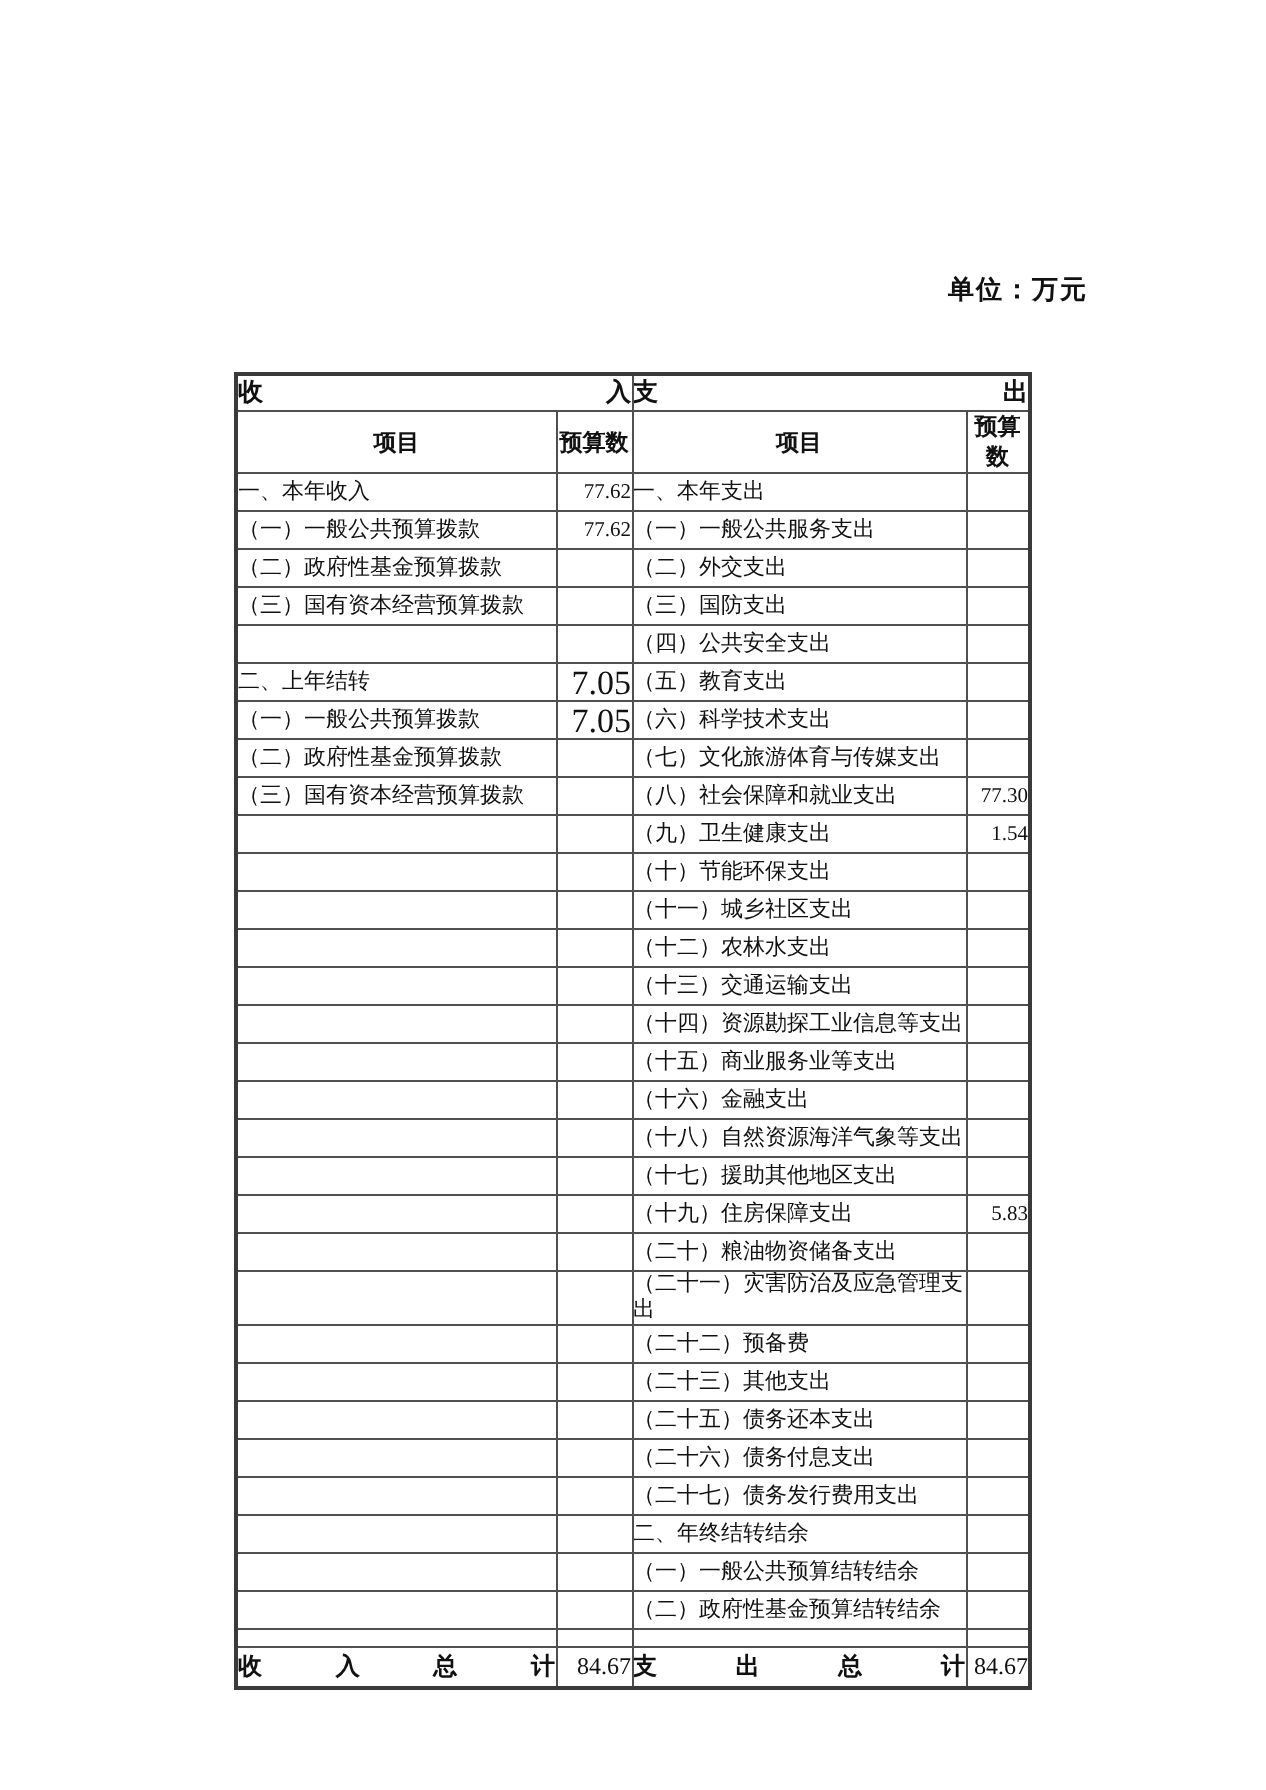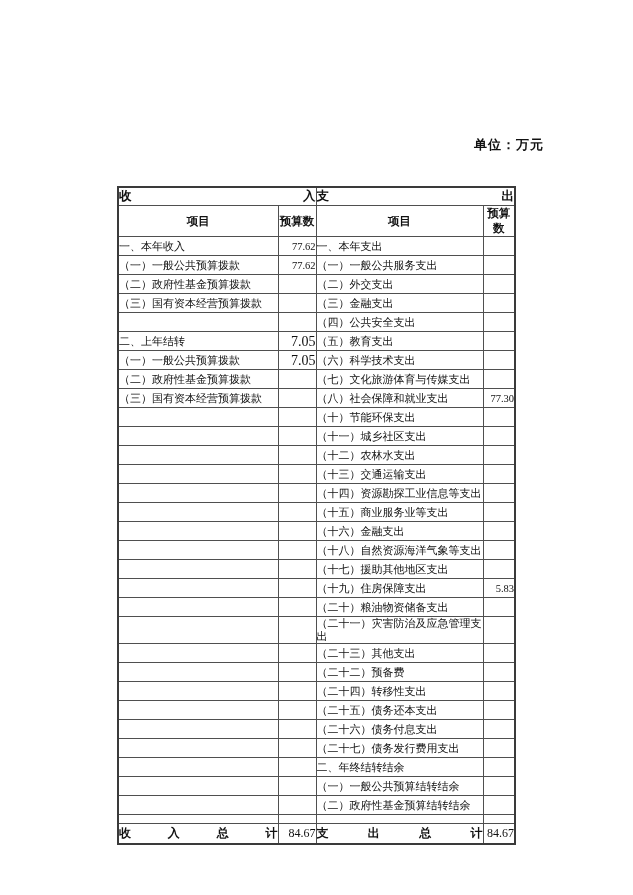--- a/index.html
+++ b/index.html
@@ -71,21 +71,21 @@
   }
   td.num {
     font-size: 10.5px;
     line-height: 13px;
     text-align: right;
     padding: 1px 2px 1px 1px;
     vertical-align: middle;
     white-space: nowrap;
   }
   td.num.big {
-    font-size: 14px;
+    font-size: 17px;
   }
   tr.total-row td.label {
     font-weight: bold;
     font-size: 12px;
   }
   tr.total-row td.num {
     font-size: 12px;
   }
   .spread {
     display: flex;
@@ -146,21 +146,21 @@
       </tr>
       <tr class="data-row">
         <td class="label">（二）政府性基金预算拨款</td>
         <td class="num"></td>
         <td class="label">（二）外交支出</td>
         <td class="num"></td>
       </tr>
       <tr class="data-row">
         <td class="label">（三）国有资本经营预算拨款</td>
         <td class="num"></td>
-        <td class="label">（三）金融支出</td>
+        <td class="label">（三）国防支出</td>
         <td class="num"></td>
       </tr>
       <tr class="data-row">
         <td class="label"></td>
         <td class="num"></td>
         <td class="label">（四）公共安全支出</td>
         <td class="num"></td>
       </tr>
       <tr class="data-row">
         <td class="label">二、上年结转</td>
@@ -182,20 +182,26 @@
       </tr>
       <tr class="data-row">
         <td class="label">（三）国有资本经营预算拨款</td>
         <td class="num"></td>
         <td class="label">（八）社会保障和就业支出</td>
         <td class="num">77.30</td>
       </tr>
       <tr class="data-row">
         <td class="label"></td>
         <td class="num"></td>
+        <td class="label">（九）卫生健康支出</td>
+        <td class="num">1.54</td>
+      </tr>
+      <tr class="data-row">
+        <td class="label"></td>
+        <td class="num"></td>
         <td class="label">（十）节能环保支出</td>
         <td class="num"></td>
       </tr>
       <tr class="data-row">
         <td class="label"></td>
         <td class="num"></td>
         <td class="label">（十一）城乡社区支出</td>
         <td class="num"></td>
       </tr>
       <tr class="data-row">
@@ -254,33 +260,27 @@
       </tr>
       <tr class="data-row">
         <td class="label"></td>
         <td class="num"></td>
         <td class="label">（二十一）灾害防治及应急管理支出</td>
         <td class="num"></td>
       </tr>
       <tr class="data-row">
         <td class="label"></td>
         <td class="num"></td>
+        <td class="label">（二十二）预备费</td>
+        <td class="num"></td>
+      </tr>
+      <tr class="data-row">
+        <td class="label"></td>
+        <td class="num"></td>
         <td class="label">（二十三）其他支出</td>
-        <td class="num"></td>
-      </tr>
-      <tr class="data-row">
-        <td class="label"></td>
-        <td class="num"></td>
-        <td class="label">（二十二）预备费</td>
-        <td class="num"></td>
-      </tr>
-      <tr class="data-row">
-        <td class="label"></td>
-        <td class="num"></td>
-        <td class="label">（二十四）转移性支出</td>
         <td class="num"></td>
       </tr>
       <tr class="data-row">
         <td class="label"></td>
         <td class="num"></td>
         <td class="label">（二十五）债务还本支出</td>
         <td class="num"></td>
       </tr>
       <tr class="data-row">
         <td class="label"></td>

